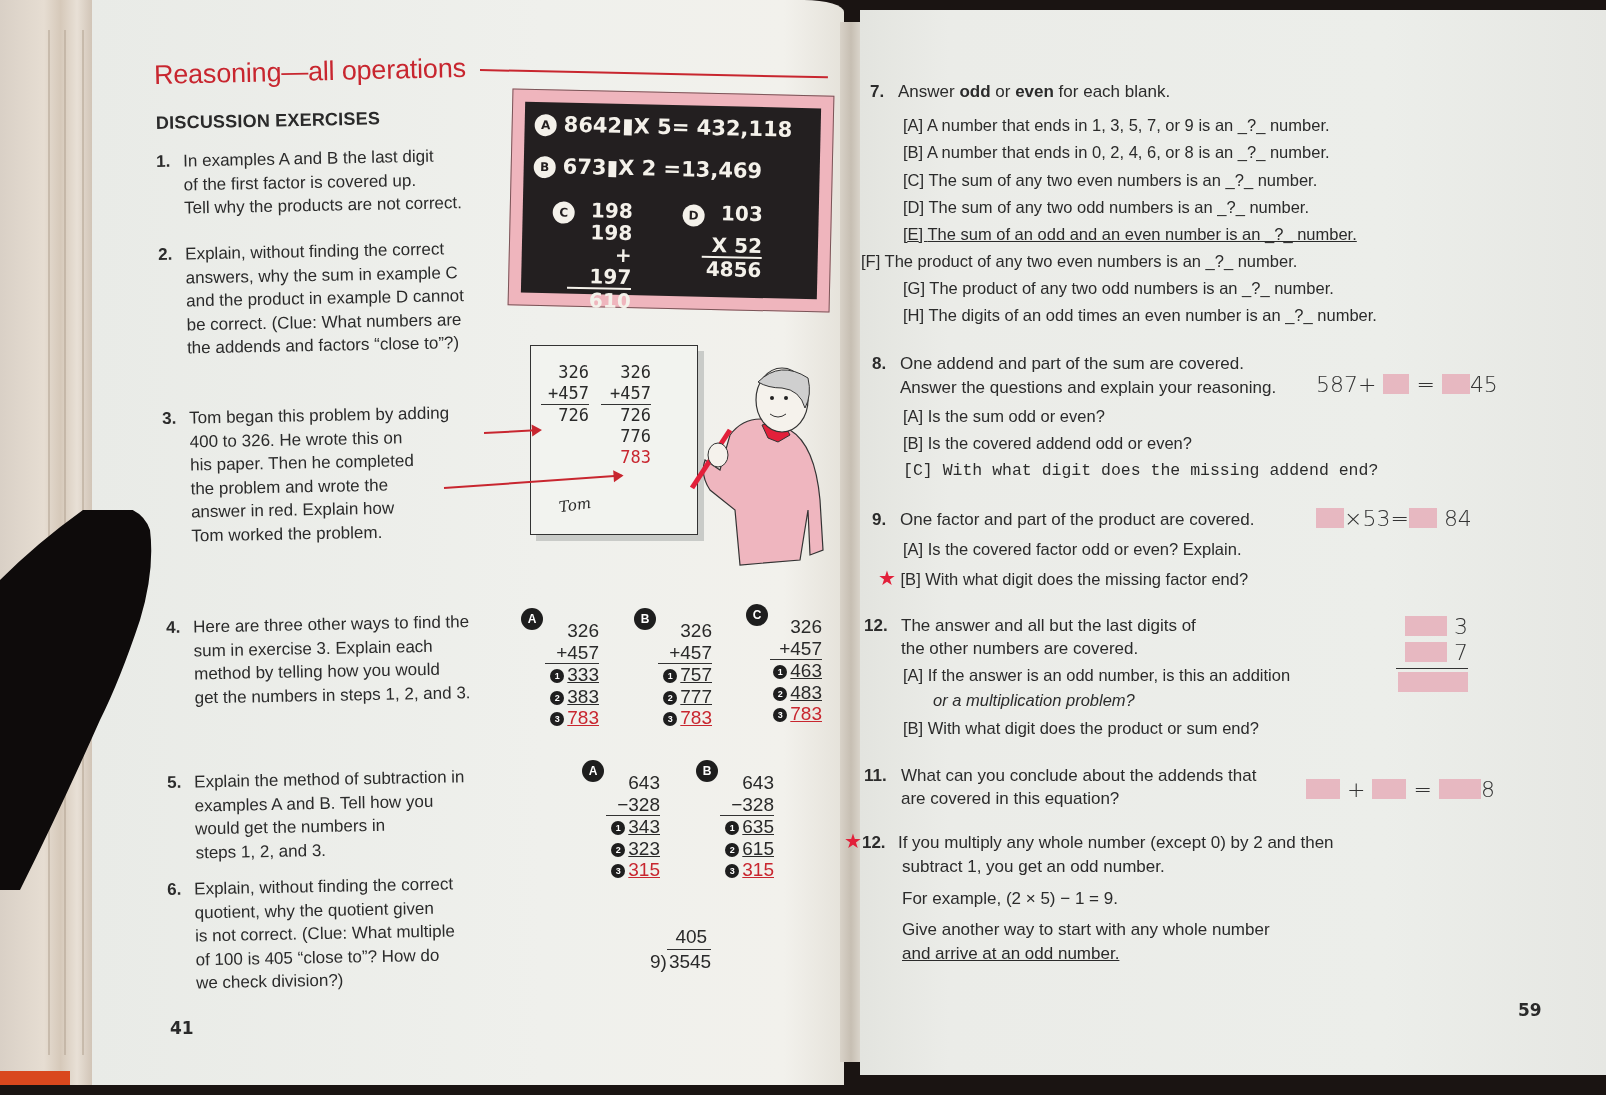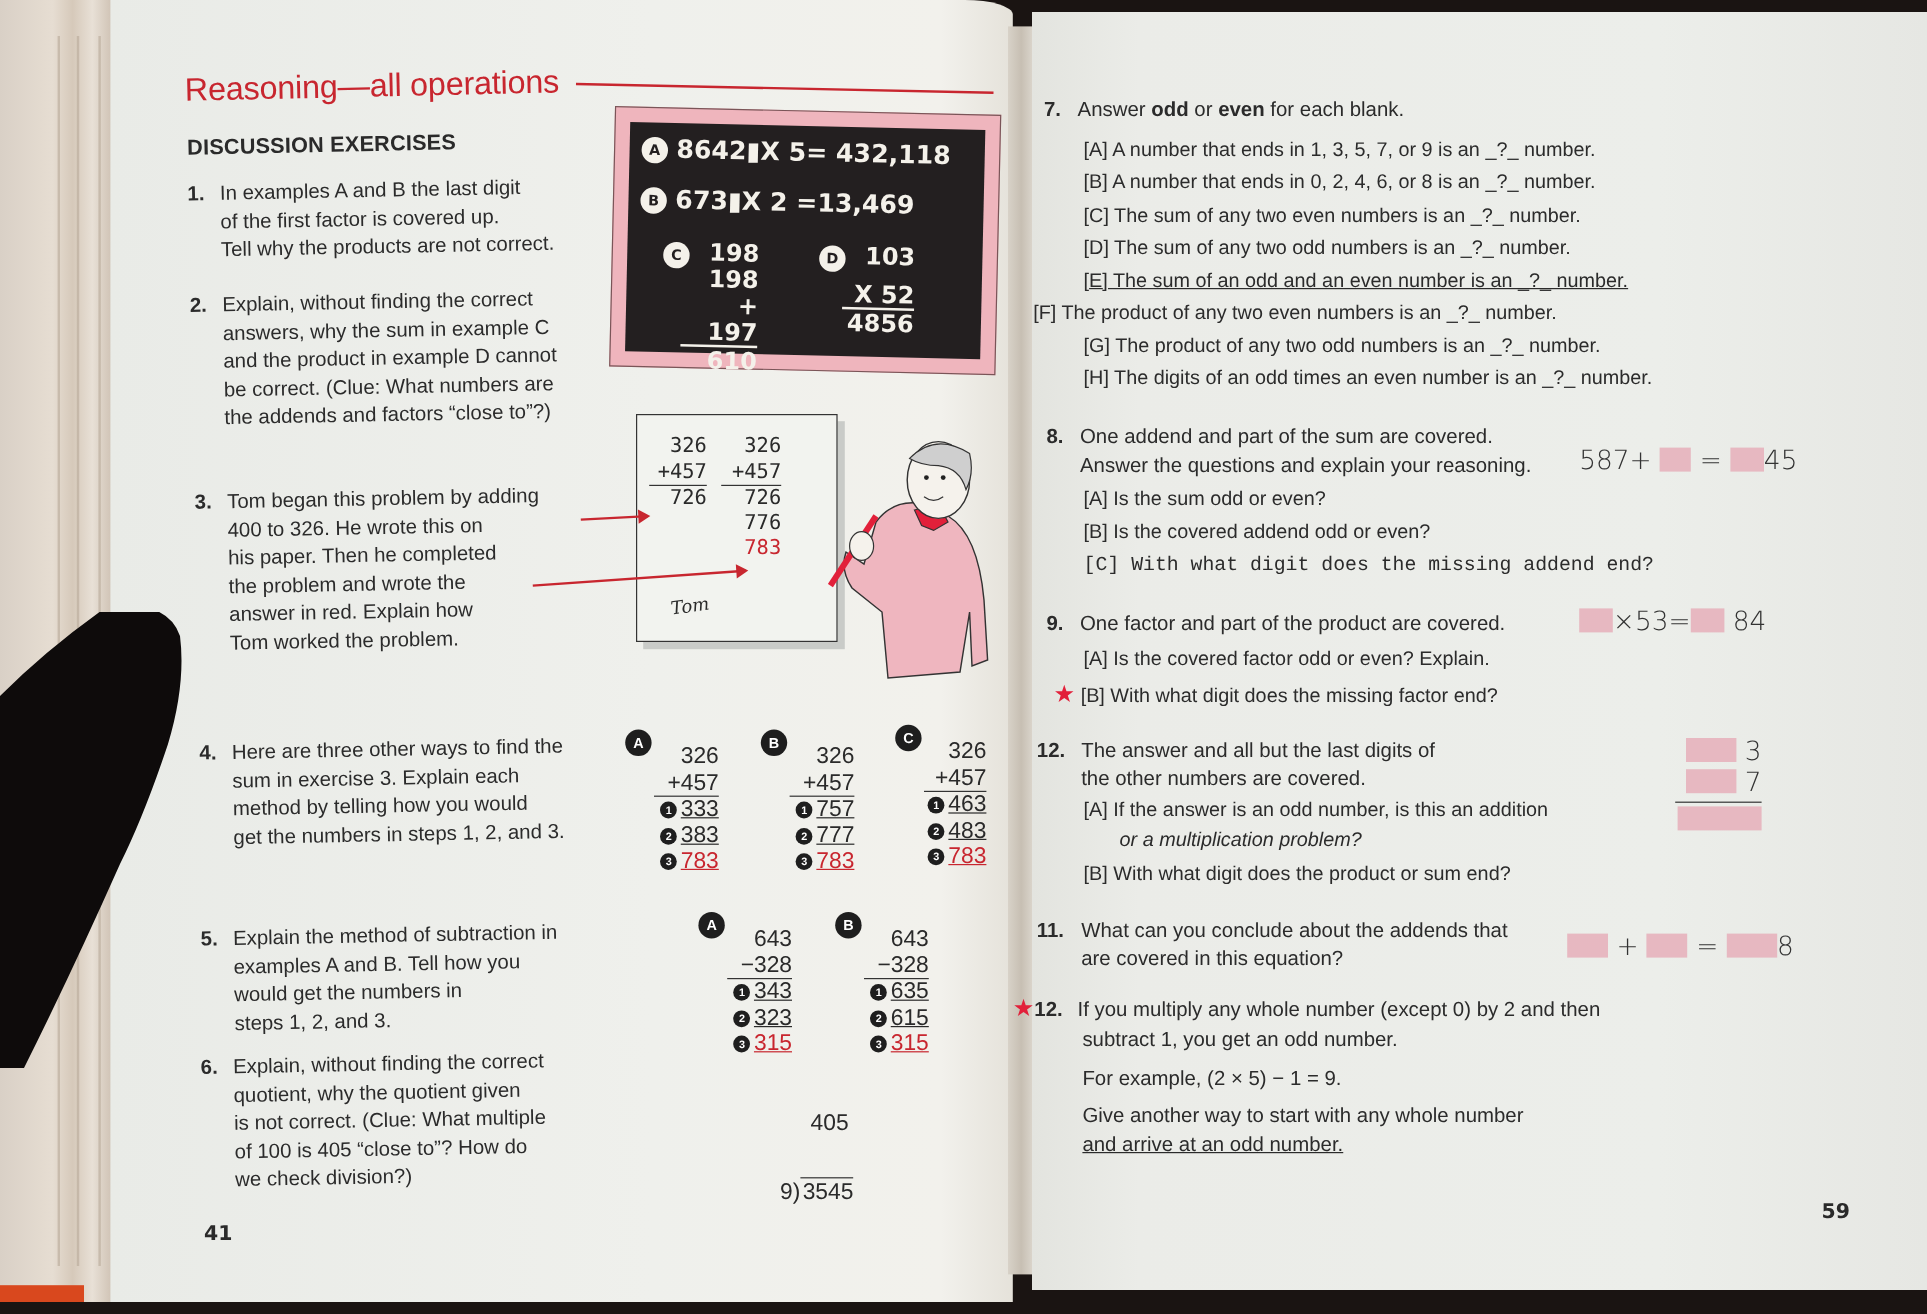--- a/index.html
+++ b/index.html
@@ -52,21 +52,21 @@
 
   .stack { position: absolute; font-size: 19px; line-height: 21.5px; text-align: right; color: #2a2a2a; }
   .stack .hdr { display: inline-block; width: 22px; height: 22px; border-radius: 50%; background: #1e1e1e; color: #fff; font-weight: bold; font-size: 12px; text-align: center; line-height: 22px; position: absolute; left: -24px; top: -12px; }
   .stack .ul { border-bottom: 1.5px solid #333; }
   .stack .step { position: relative; text-decoration: underline; }
   .stack .step b { display: inline-block; width: 14px; height: 14px; border-radius: 50%; background: #1e1e1e; color: #fff; font-size: 9px; line-height: 14px; text-align: center; margin-right: 3px; vertical-align: 2px; }
   .stack .red { color: #c8262f; }
 
   .div { position: absolute; left: 650px; top: 925px; font-size: 19px; line-height: 24px; }
   .div .q { text-align: right; padding-right: 4px; }
-  .div .bar { border-top: 1.5px solid #333; display: inline-block; padding-left: 2px; margin-top: 32px; }
+  .div .bar { border-top: 1.5px solid #333; display: inline-block; padding-left: 2px; }
 
   .pn { position: absolute; font-family: "DejaVu Sans", sans-serif; font-weight: bold; font-size: 17px; color: #2a2a2a; }
 
   .rq { position: absolute; font-size: 17px; color: #2b2b2b; line-height: 23px; white-space: nowrap; }
   .rq .num { font-weight: bold; display: inline-block; width: 28px; }
   .sub { position: absolute; font-size: 16.5px; color: #2b2b2b; white-space: nowrap; }
   .star { color: #e2203a; font-size: 20px; }
 
   .eq { position: absolute; font-family: "DejaVu Sans", sans-serif; font-size: 22px; color: #333; white-space: nowrap; font-weight: 300; }
   .cov { display: inline-block; background: #e7b8c1; vertical-align: -2px; }

